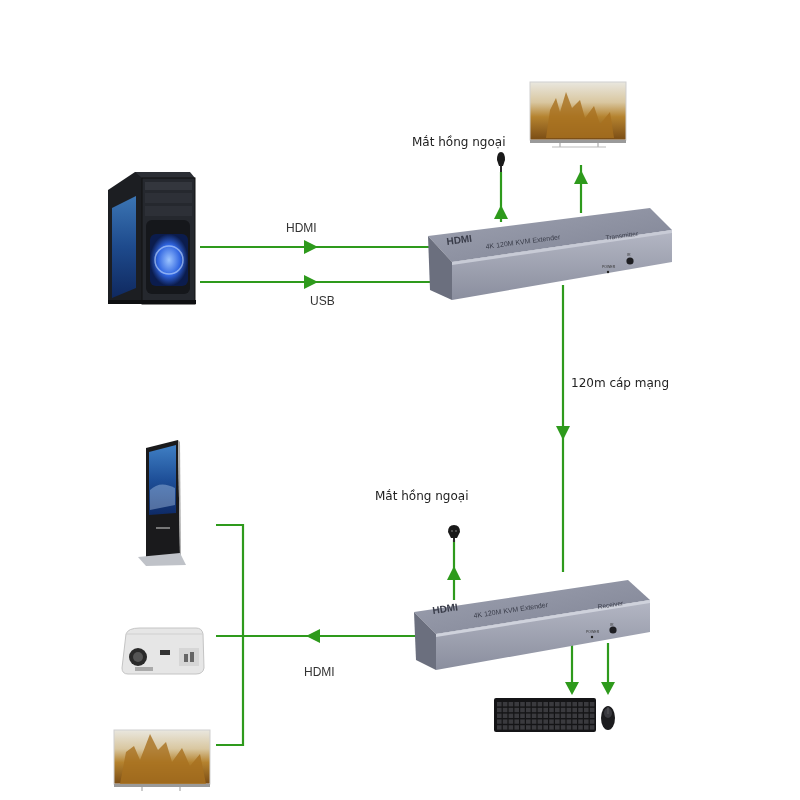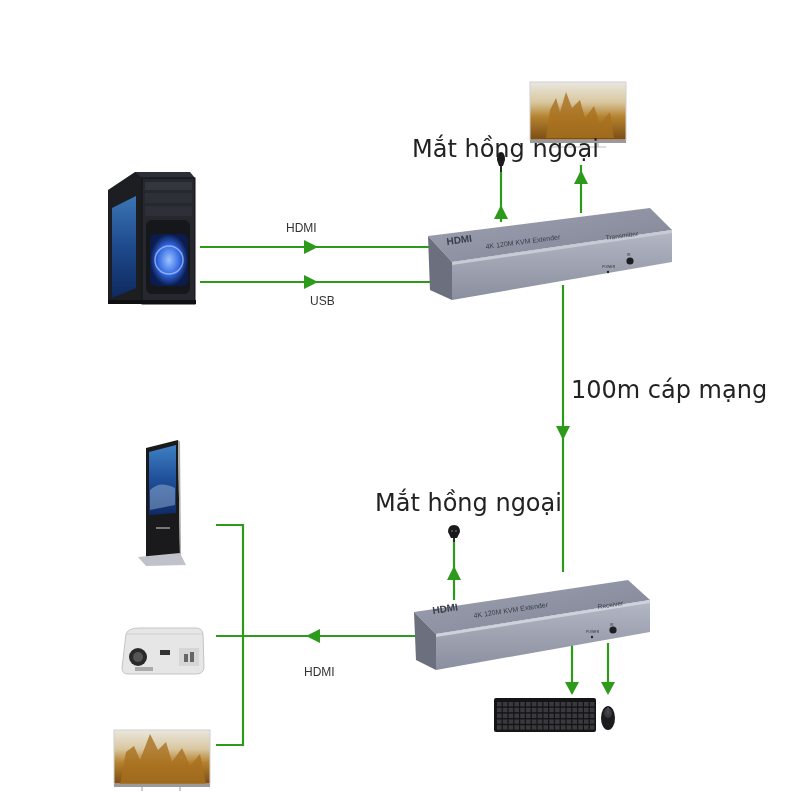--- a/index.html
+++ b/index.html
@@ -1,19 +1,19 @@
 <!DOCTYPE html>
 <html><head>
   <meta charset="utf-8">
   <style>
     html, body { margin: 0; padding: 0; background: #ffffff; }
     body { width: 800px; height: 800px; position: relative; overflow: hidden; font-family: "DejaVu Sans", sans-serif; }
     #stage { position: absolute; left: 0; top: 0; width: 800px; height: 800px; }
     .lbl { position: absolute; color: #222; white-space: nowrap; }
-    .lbl.big { font-size: 24px; font-family: "DejaVu Sans", sans-serif; }
+    .lbl.big { font-size: 12px; font-family: "DejaVu Sans", sans-serif; }
     .lbl.small { font-size: 12px; font-family: "Liberation Sans", sans-serif; color: #333; }
   </style>
 </head>
 <body>
 
 <div id="stage">
   <svg width="800" height="800" viewBox="0 0 800 800" xmlns="http://www.w3.org/2000/svg">
     <defs>
       <linearGradient id="wheat" x1="0" y1="0" x2="0" y2="1">
         <stop offset="0" stop-color="#e9e7df"></stop>
@@ -256,18 +256,18 @@
     </g>
     <g>
       <ellipse cx="608" cy="718" rx="7" ry="12" fill="#1c1c1e"></ellipse>
       <ellipse cx="608" cy="713" rx="4" ry="5" fill="#3a3a3f"></ellipse>
       <line x1="608" y1="707" x2="608" y2="714" stroke="#666" stroke-width="0.8"></line>
     </g>
   </svg>
 
   
   <div class="lbl big" style="left:412px; top:135px;">Mắt hồng ngoại</div>
-  <div class="lbl big" style="left:571px; top:376px;">100m cáp mạng</div>
+  <div class="lbl big" style="left:571px; top:376px;">120m cáp mạng</div>
   <div class="lbl big" style="left:375px; top:489px;">Mắt hồng ngoại</div>
   <div class="lbl small" style="left:286px; top:221px;">HDMI</div>
   <div class="lbl small" style="left:294px; top:294px;margin-left:16px;">USB</div>
   <div class="lbl small" style="left:304px; top:665px;">HDMI</div>
 </div>
 
 </body></html>

